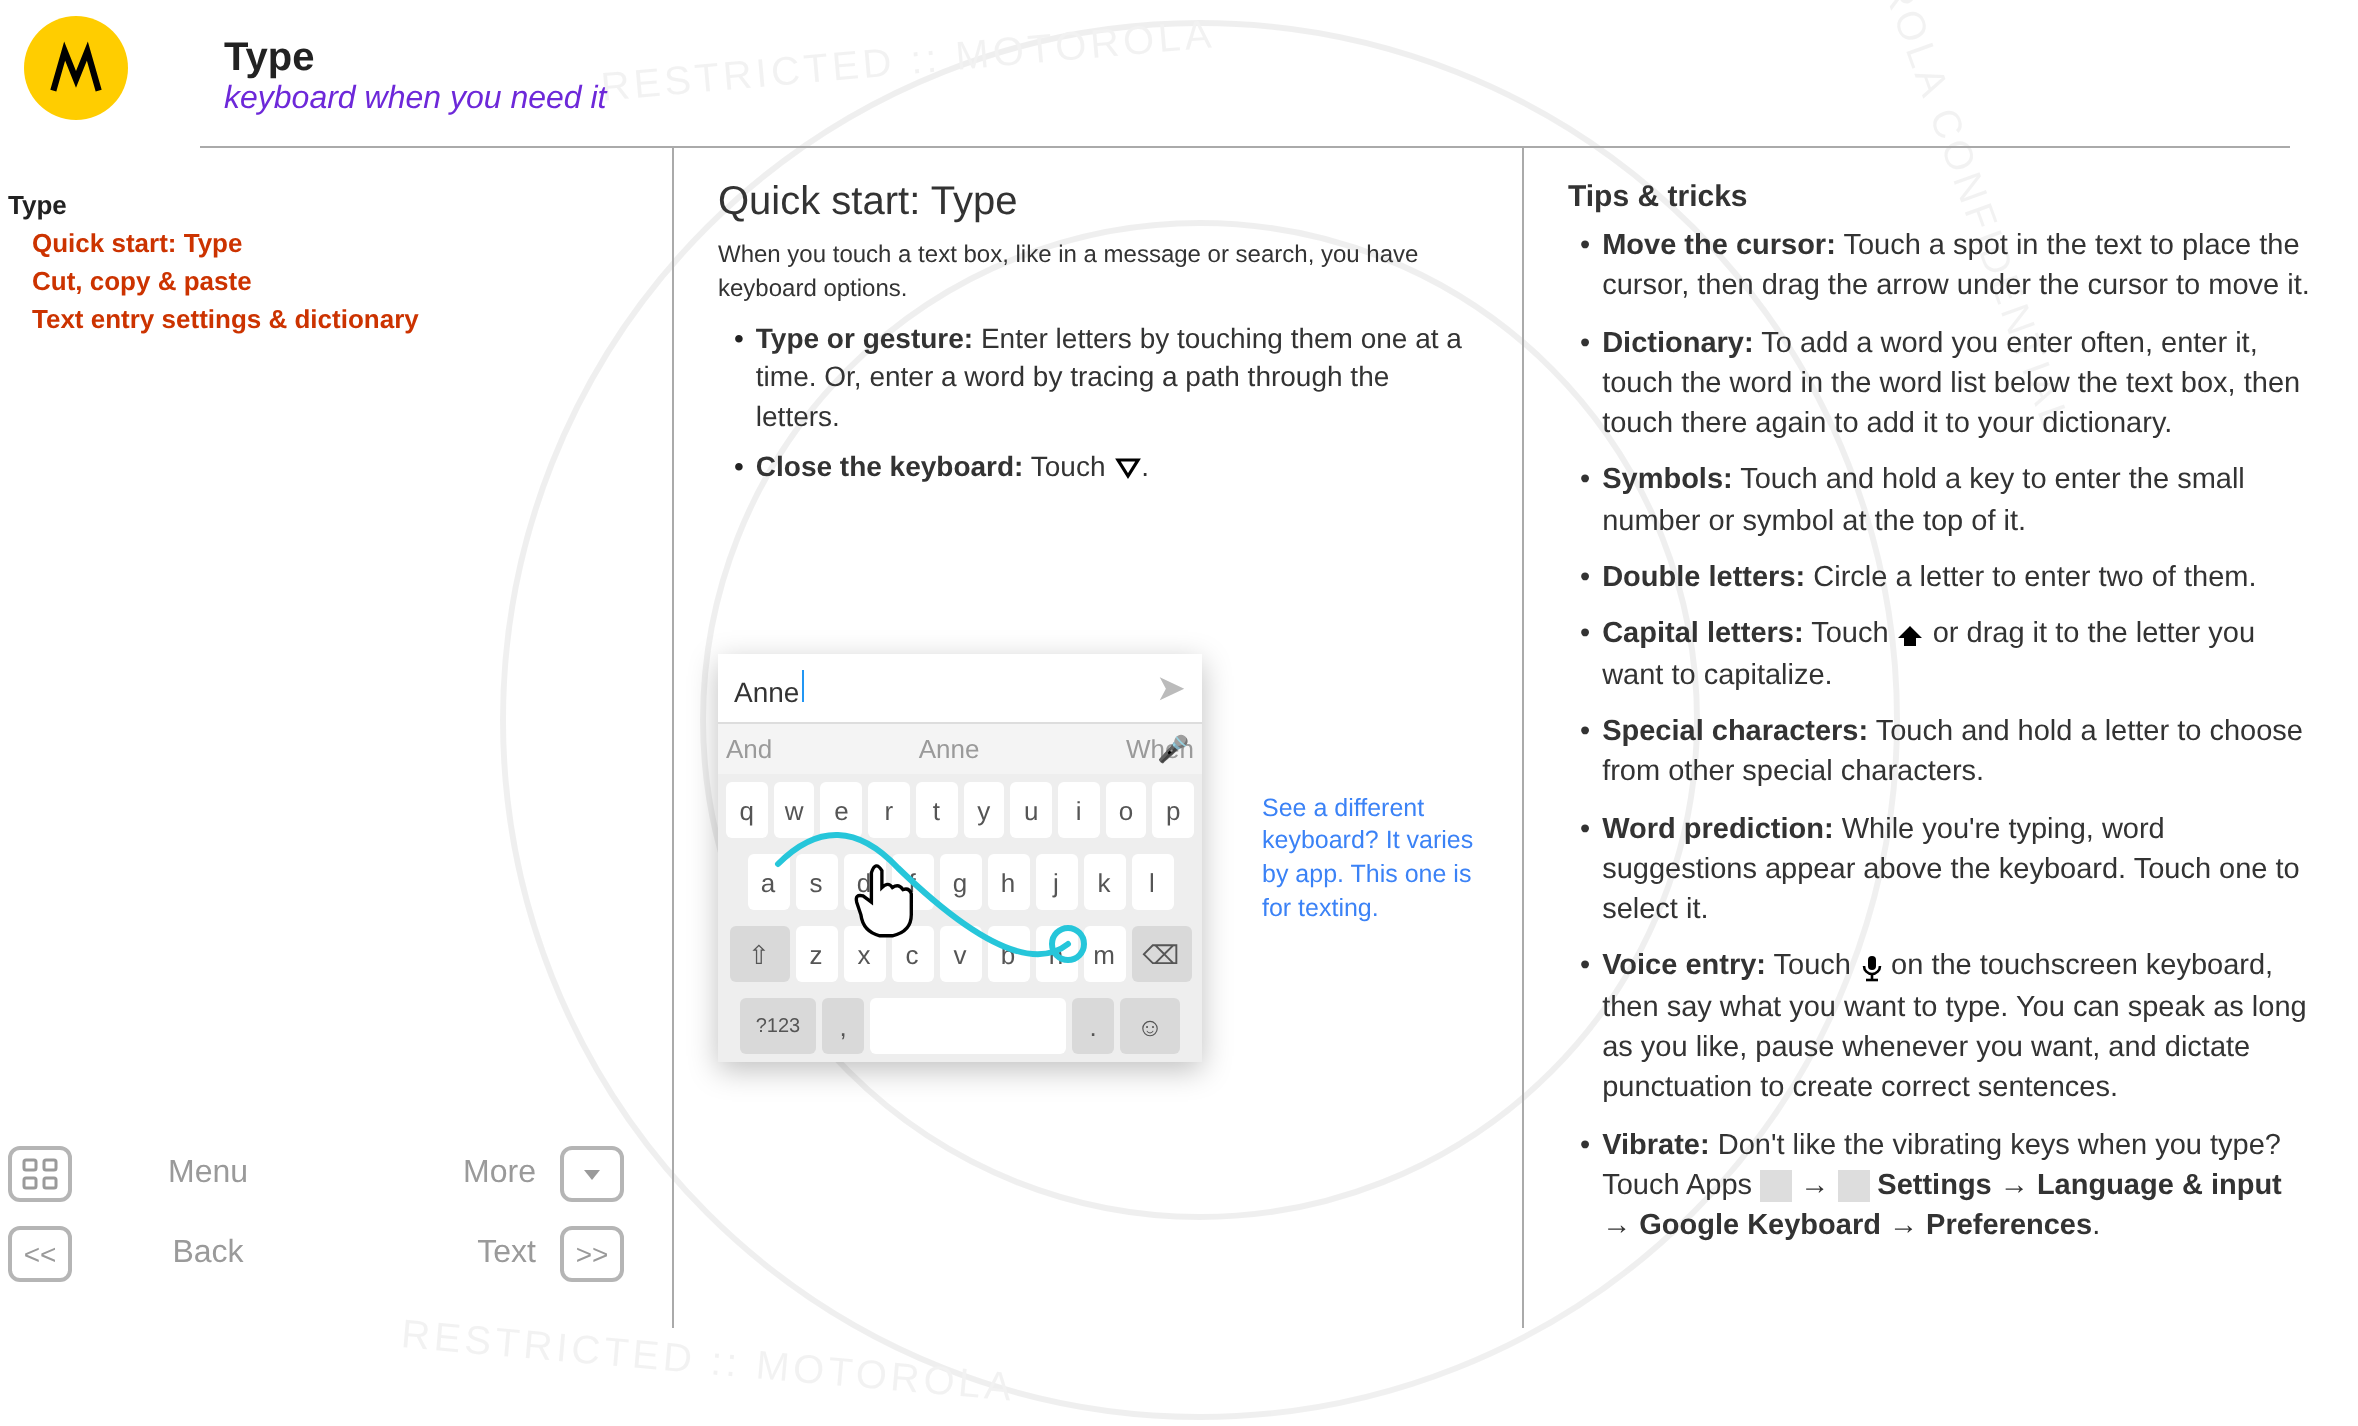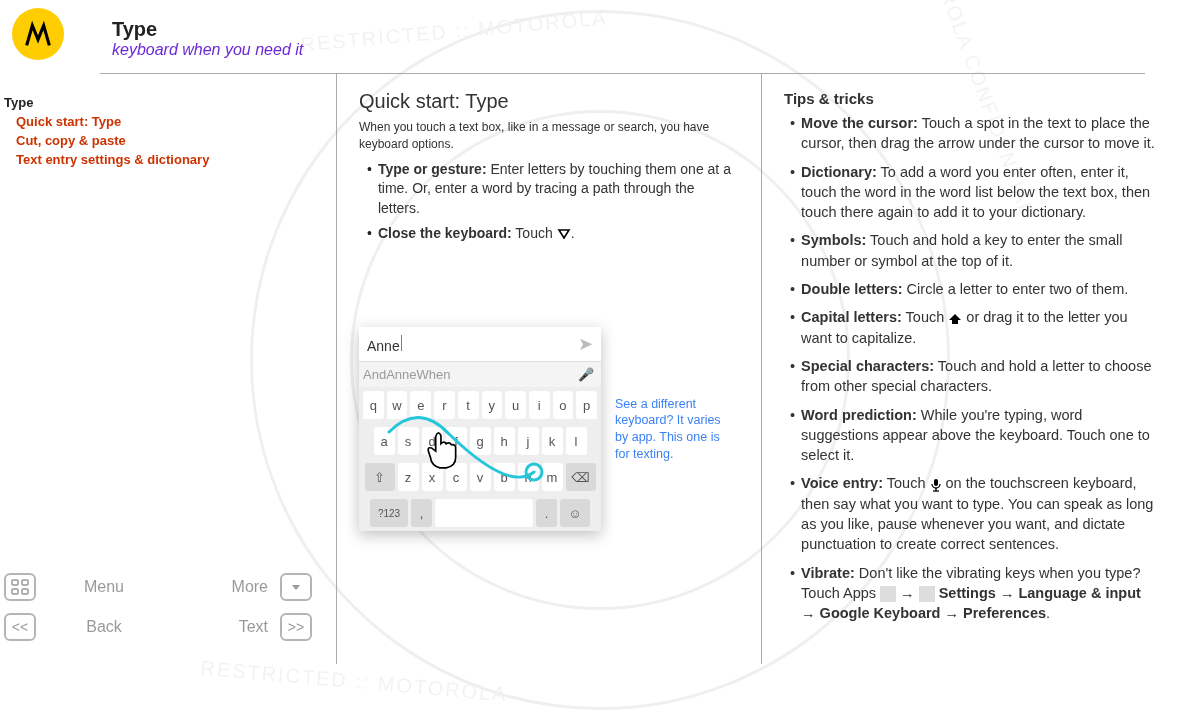--- a/index.html
+++ b/index.html
@@ -114,37 +114,37 @@
     line-height: 1.38;
   }
   .bullets .dot { color:#222; margin-right: 6px; }
   .bold { font-weight: 700; }
   .inline-ico {
     display:inline-flex; align-items:center; justify-content:center;
     vertical-align:middle;
   }
   .down-triangle svg { width:14px; height:14px; }
 
-  .kbd-wrap { display:flex; align-items:center; margin-top: 84px; gap: 14px; }
+  .kbd-wrap { display:flex; align-items:center; margin-top: 84px; gap: 30px; }
   .kbd {
     width: 242px;
     background: #fff;
     box-shadow: 0 4px 14px rgba(0,0,0,0.25);
     padding: 0;
   }
   .kbd-input {
     display:flex; align-items:center; justify-content:space-between;
     padding: 6px 8px;
     border-bottom: 1px solid #ddd;
   }
   .kbd-input .typed { font-size: 14px; }
   .kbd-input .cursor { border-left: 1px solid #2196f3; height: 16px; margin-left:1px; display:inline-block; }
   .kbd-input .send { color:#bbb; font-size:18px; }
   .kbd-suggest {
-    display:flex; justify-content:flex-start;
+    display:flex; justify-content:space-between;
     background:#f4f4f4;
     color:#9a9a9a; font-size:13px;
     padding: 5px 4px;
     position: relative;
   }
   .kbd-suggest .mic { position:absolute; right:6px; top:5px; font-size:13px; color:#888; }
   .kbd-rows { background:#eee; }
   .kbd-row { display:flex; justify-content:center; gap:3px; padding:4px 4px; }
   .key {
     width:21px; height:28px; background:#fff; border-radius:3px;

